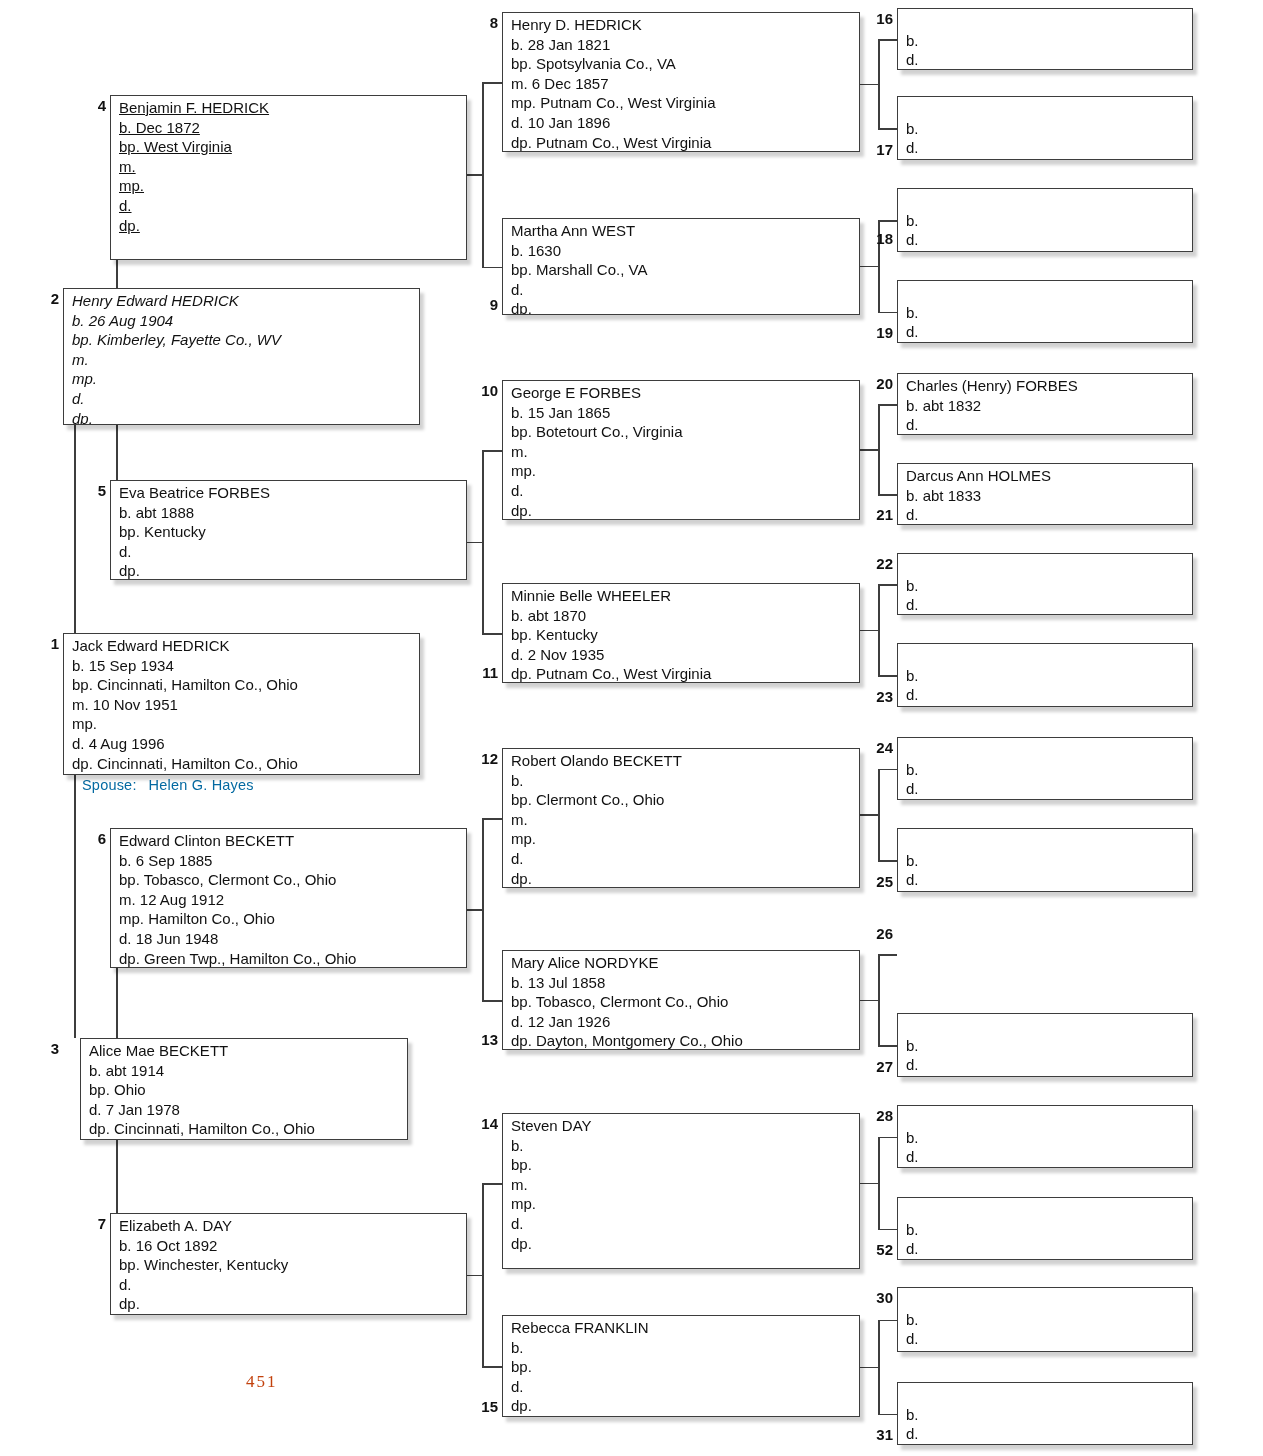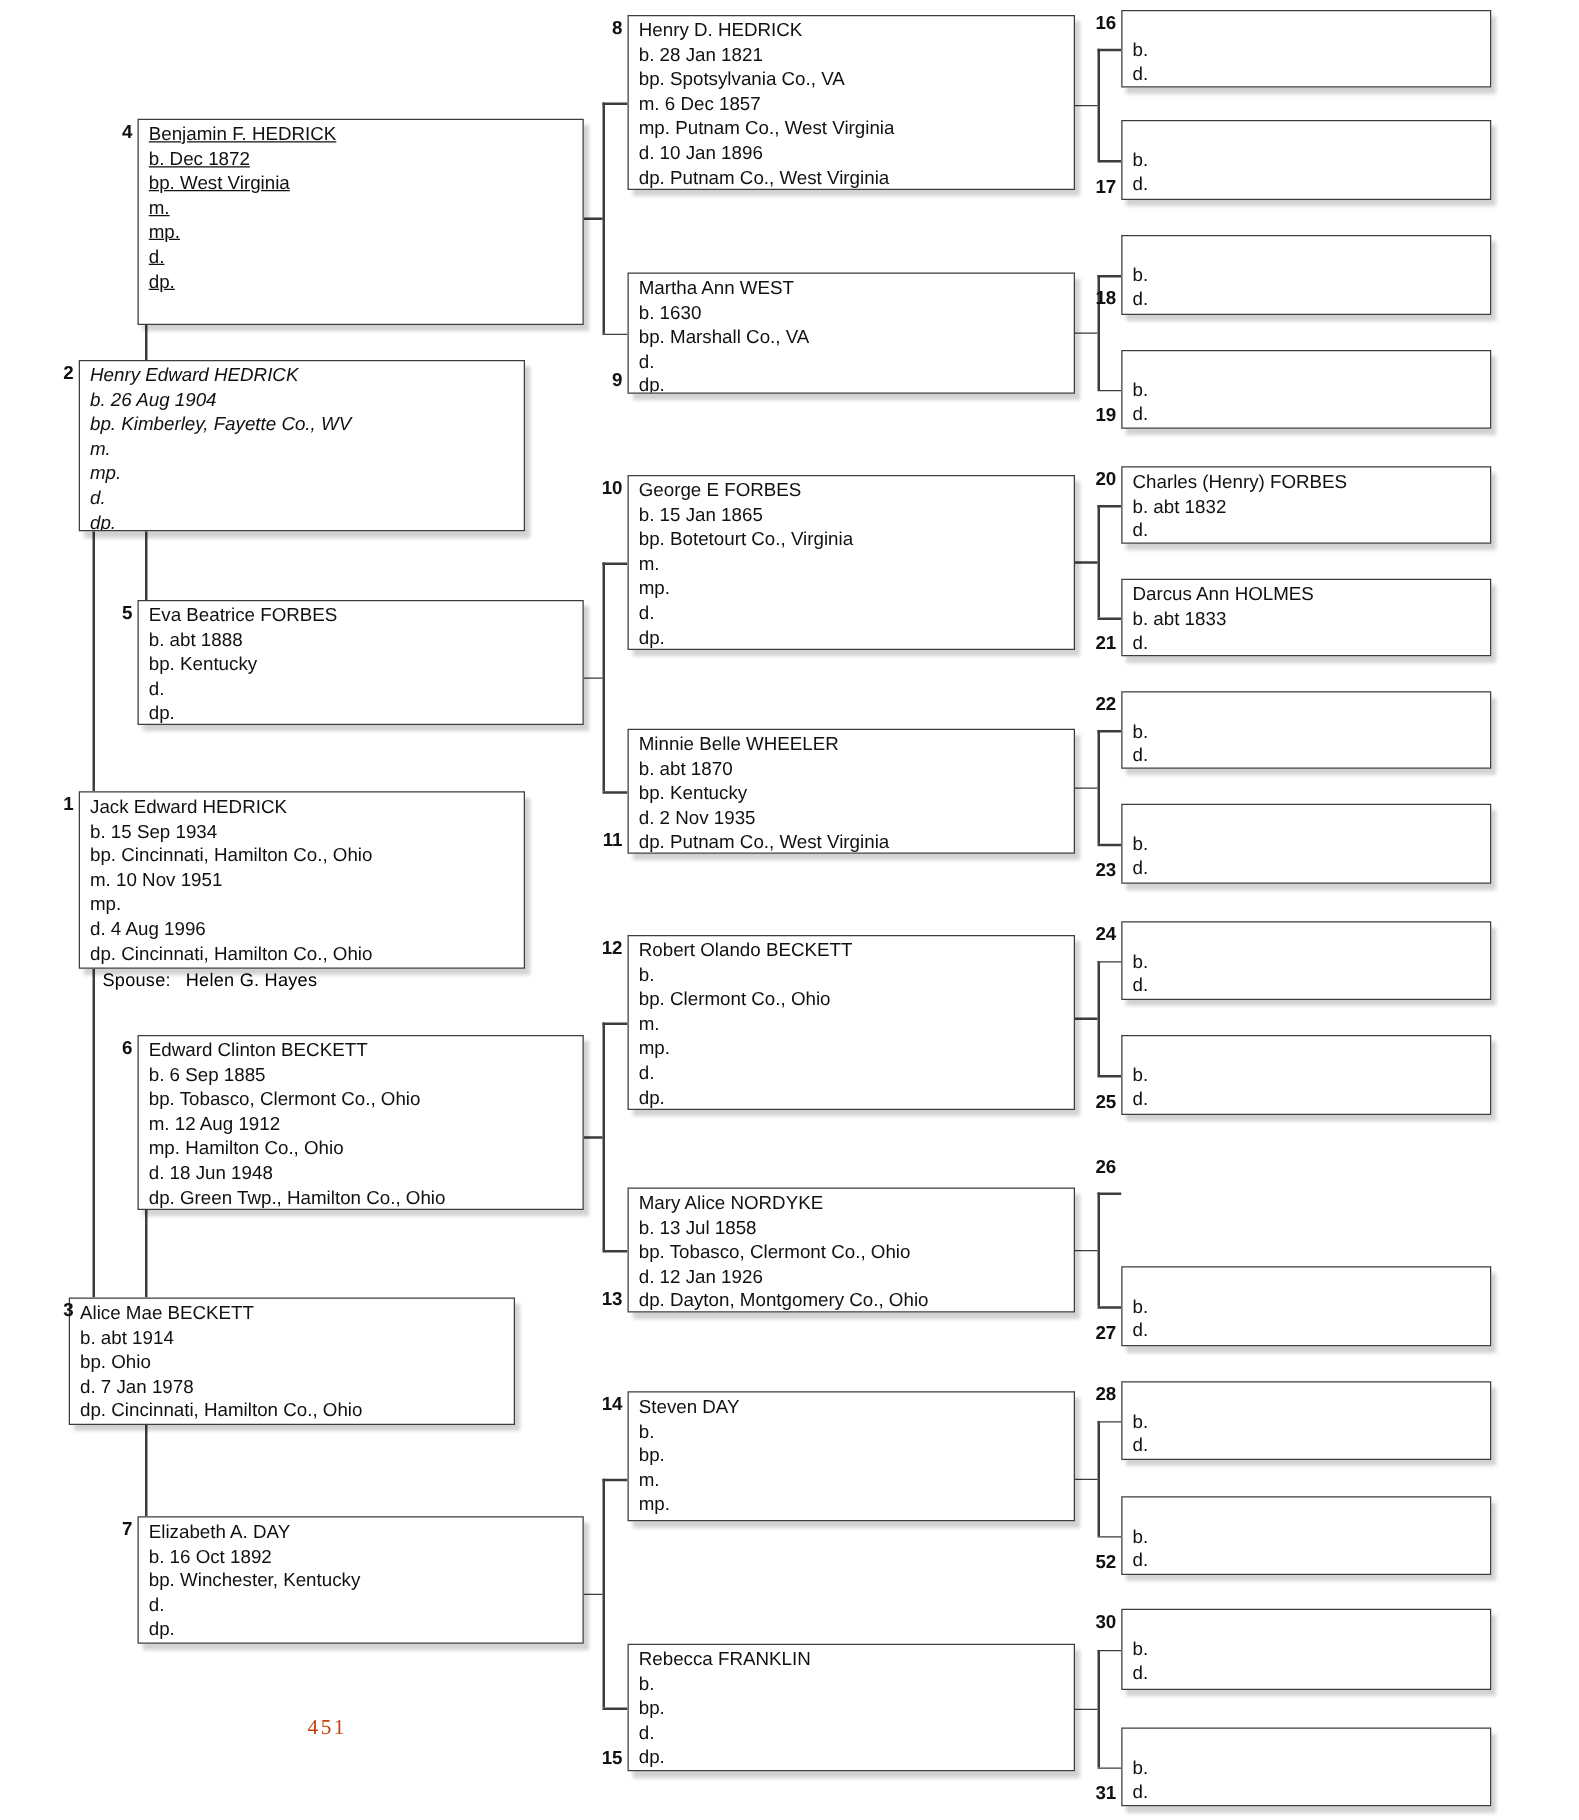--- a/index.html
+++ b/index.html
@@ -34,21 +34,21 @@
     font-size:15px;
     font-weight:bold;
     color:#111;
     z-index:3;
     line-height:19px;
   }
   .cline { position:absolute; background:#3d3d3d; z-index:1; }
 
   .spouse {
     position:absolute; left:82px; top:777px;
-    font-size:14.5px; color:#000000; letter-spacing:0.2px;
+    font-size:14.5px; color:#0369a1; letter-spacing:0.2px;
   }
   .spouse .sname { margin-left:12px; }
   .pagenum {
     position:absolute; left:246px; top:1372px;
     font-size:17px; font-family:Liberation Serif, serif; color:#c2410c;
     letter-spacing:2px;
   }
 </style>
 </head>
 <body>
@@ -125,21 +125,21 @@
     <div class="pbox" style="left: 63px; top: 288px; width: 357px; height: 137px; font-style: italic;">
       <div class="pline pname">Henry Edward HEDRICK</div>
       <div class="pline">b. 26 Aug 1904</div>
       <div class="pline">bp. Kimberley, Fayette Co., WV</div>
       <div class="pline">m.</div>
       <div class="pline">mp.</div>
       <div class="pline">d.</div>
       <div class="pline">dp.</div>
     </div>
     <div class="pnum" style="left: 23px; top: 289px;">2</div>
-    <div class="pbox" style="left: 55px; top: 1038px; width: 357px; height: 102px;">
+    <div class="pbox" style="left: 80px; top: 1038px; width: 328px; height: 102px;">
       <div class="pline pname">Alice Mae BECKETT</div>
       <div class="pline">b. abt 1914</div>
       <div class="pline">bp. Ohio</div>
       <div class="pline">d. 7 Jan 1978</div>
       <div class="pline">dp. Cincinnati, Hamilton Co., Ohio</div>
     </div>
     <div class="pnum" style="left: 23px; top: 1039px;">3</div>
     <div class="pbox" style="left: 110px; top: 95px; width: 357px; height: 165px; text-decoration: underline;">
       <div class="pline pname">Benjamin F. HEDRICK</div>
       <div class="pline">b. Dec 1872</div>
@@ -223,21 +223,21 @@
     </div>
     <div class="pnum" style="left: 462px; top: 749px;">12</div>
     <div class="pbox" style="left: 502px; top: 950px; width: 358px; height: 100px;">
       <div class="pline pname">Mary Alice NORDYKE</div>
       <div class="pline">b. 13 Jul 1858</div>
       <div class="pline">bp. Tobasco, Clermont Co., Ohio</div>
       <div class="pline">d. 12 Jan 1926</div>
       <div class="pline">dp. Dayton, Montgomery Co., Ohio</div>
     </div>
     <div class="pnum" style="left: 462px; top: 1030px;">13</div>
-    <div class="pbox" style="left: 502px; top: 1113px; width: 358px; height: 104px;">
+    <div class="pbox" style="left: 502px; top: 1113px; width: 358px; height: 156px;">
       <div class="pline pname">Steven DAY</div>
       <div class="pline">b.</div>
       <div class="pline">bp.</div>
       <div class="pline">m.</div>
       <div class="pline">mp.</div>
       <div class="pline">d.</div>
       <div class="pline">dp.</div>
     </div>
     <div class="pnum" style="left: 462px; top: 1114px;">14</div>
     <div class="pbox" style="left: 502px; top: 1315px; width: 358px; height: 102px;">

